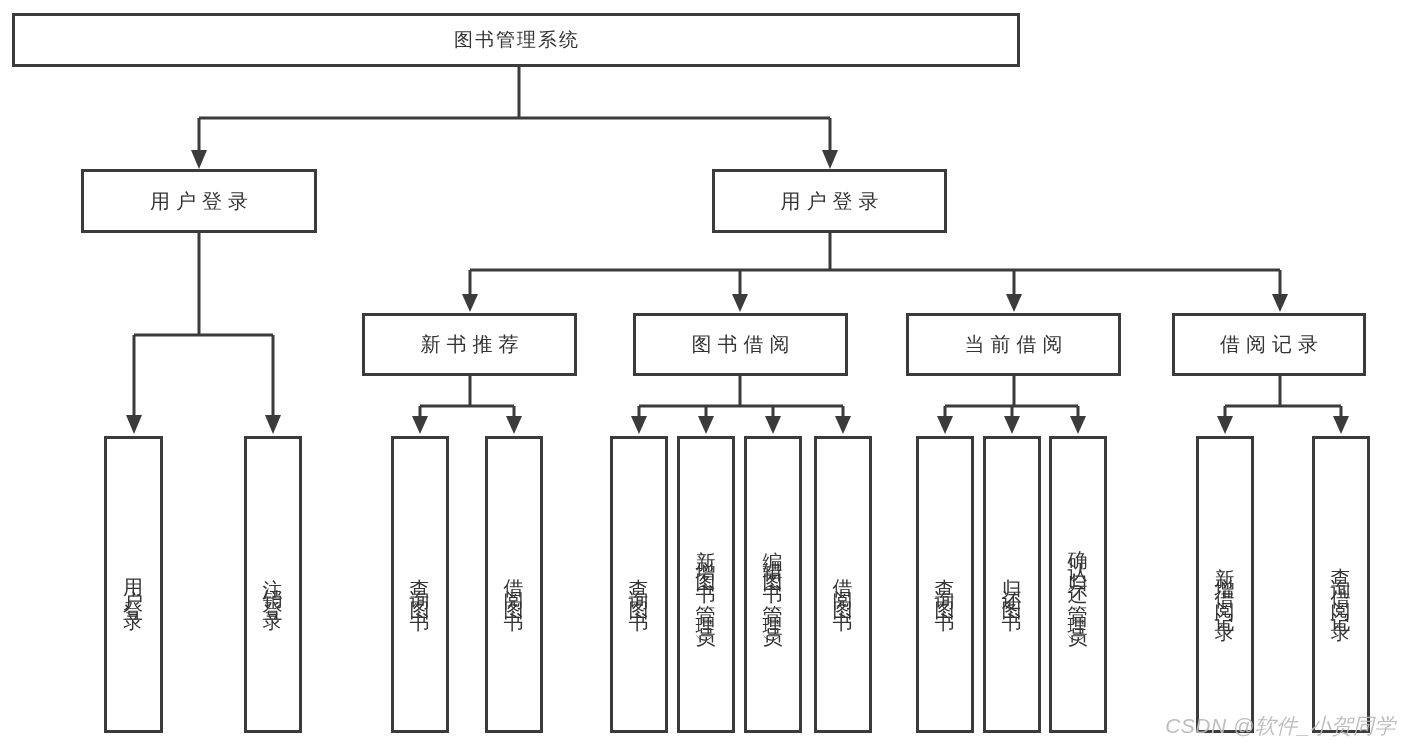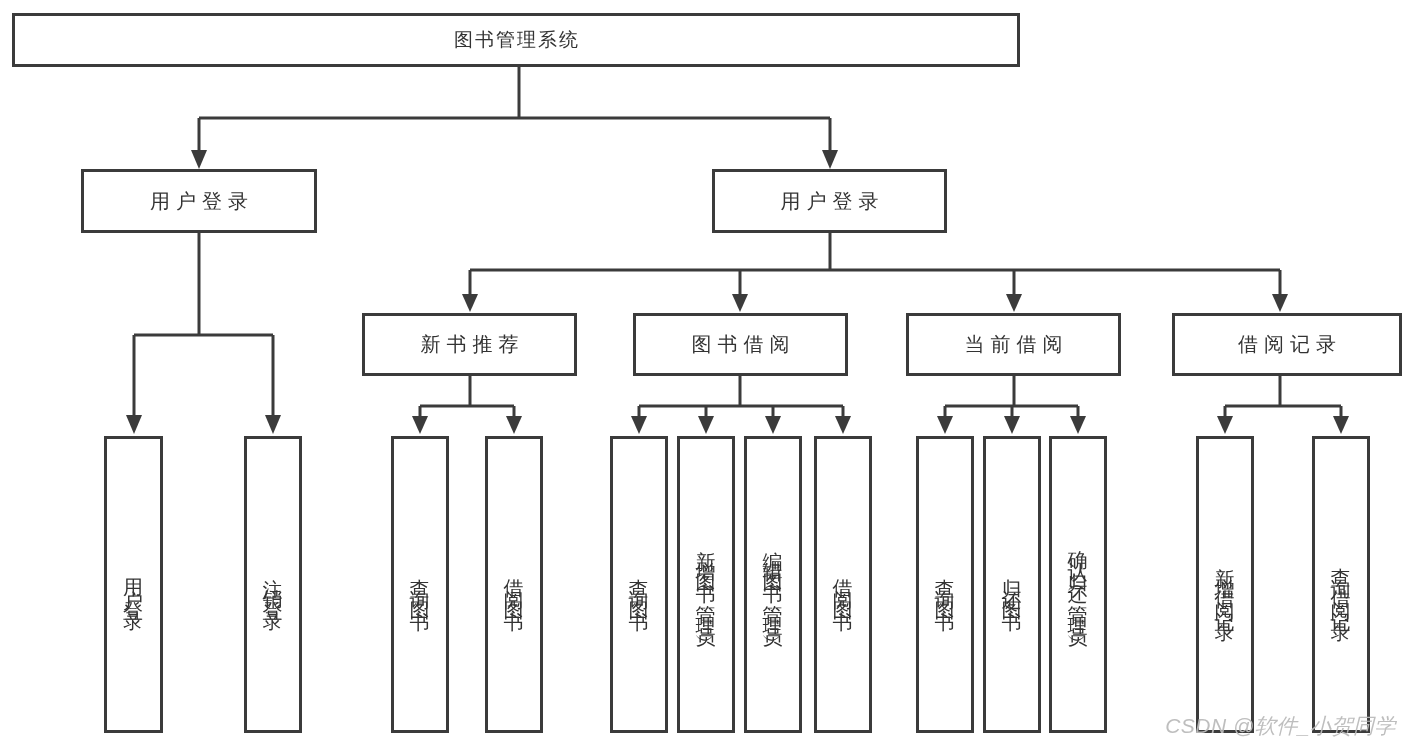--- a/index.html
+++ b/index.html
@@ -152,21 +152,21 @@
 
   <div class="box" style="left:362px; top:313px; width:215px; height:63px;">
     <span class="h-label">新书推荐</span>
   </div>
   <div class="box" style="left:633px; top:313px; width:215px; height:63px;">
     <span class="h-label">图书借阅</span>
   </div>
   <div class="box" style="left:906px; top:313px; width:215px; height:63px;">
     <span class="h-label">当前借阅</span>
   </div>
-  <div class="box" style="left:1172px; top:313px; width:230px; height:63px;">
+  <div class="box" style="left:1172px; top:313px; width:194px; height:63px;">
     <span class="h-label">借阅记录</span>
   </div>
 
   <div class="box leaf" style="left:104px; top:436px; width:59px; height:297px;">
     <span>用户登录</span>
   </div>
   <div class="box leaf" style="left:244px; top:436px; width:58px; height:297px;">
     <span>注销登录</span>
   </div>
 

